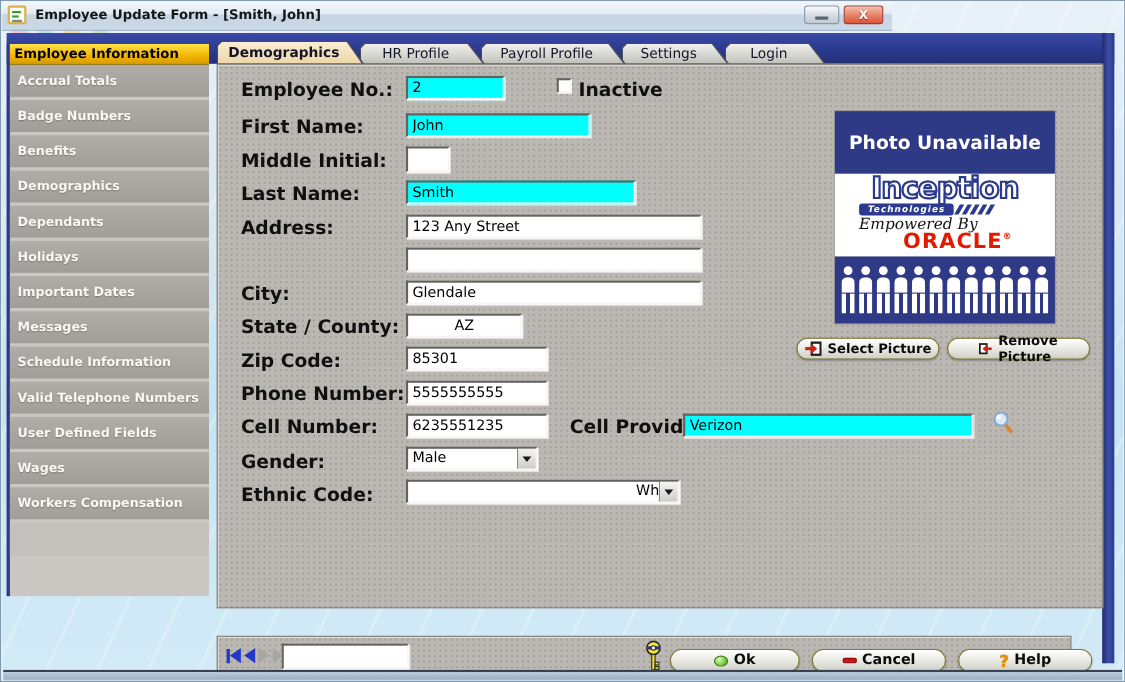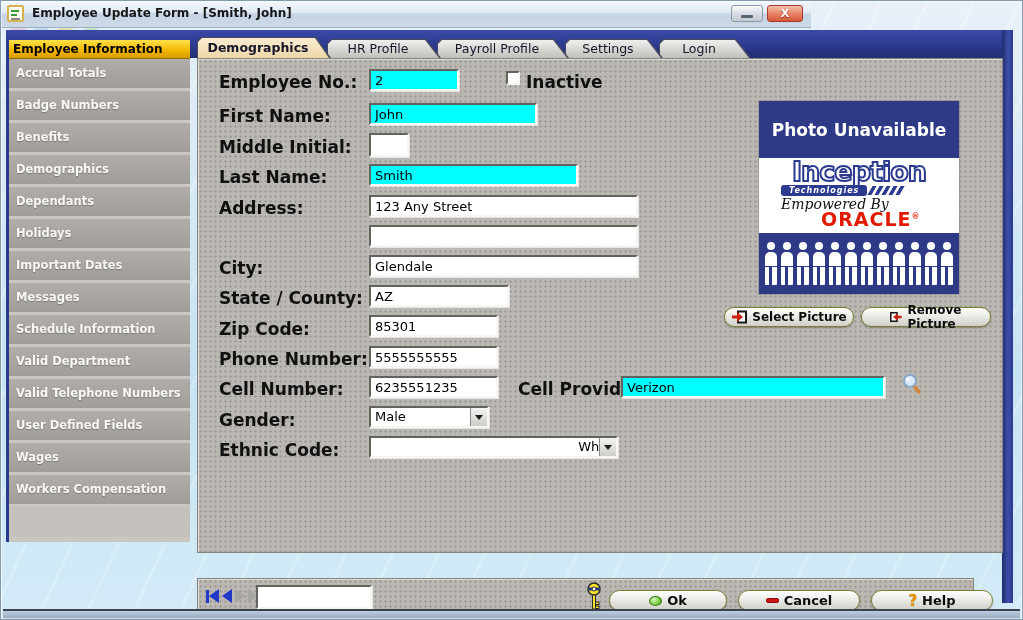--- a/index.html
+++ b/index.html
@@ -151,21 +151,20 @@
 
   <div class="side-item">Accrual Totals</div>
       <div class="side-item">Badge Numbers</div>
       <div class="side-item">Benefits</div>
       <div class="side-item">Demographics</div>
       <div class="side-item">Dependants</div>
       <div class="side-item">Holidays</div>
       <div class="side-item">Important Dates</div>
       <div class="side-item">Messages</div>
       <div class="side-item">Schedule Information</div>
-      <div class="side-item">Valid Department</div>
       <div class="side-item">Valid Telephone Numbers</div>
       <div class="side-item">User Defined Fields</div>
       <div class="side-item">Wages</div>
       <div class="side-item">Workers Compensation</div>
     </div>
   <div class="sidebar-footer"></div>
 </div>
 
 <div class="tabs">
   <div class="tab active" style="left:0;width:134px;z-index:6;">
@@ -202,21 +201,21 @@
   <input class="field cyan" style="left: 171px; top: 105px; width: 209px;" readonly="" value="Smith">
 
   <span class="flabel" style="left:21px;top:139px;">Address:</span>
   <input class="field" style="left: 171px; top: 136px; width: 269px;" readonly="" value="123 Any Street">
   <input class="field" style="left: 171px; top: 166px; width: 269px;" readonly="" value="">
 
   <span class="flabel" style="left:21px;top:199px;">City:</span>
   <input class="field" style="left: 171px; top: 196px; width: 269px;" readonly="" value="Glendale">
 
   <span class="flabel" style="left:21px;top:229px;">State / County:</span>
-  <input class="field" style="left: 171px; top: 226px; width: 140px;" readonly="" value="AZ">
+  <input class="field" style="left: 171px; top: 226px; width: 106px; text-align: center;" readonly="" value="AZ">
 
   <span class="flabel" style="left:21px;top:260px;">Zip Code:</span>
   <input class="field" style="left: 171px; top: 256px; width: 129px;" readonly="" value="85301">
 
   <span class="flabel" style="left:21px;top:290px;">Phone Number:</span>
   <input class="field" style="left: 171px; top: 287px; width: 129px;" readonly="" value="5555555555">
 
   <span class="flabel" style="left:21px;top:320px;">Cell Number:</span>
   <input class="field" style="left: 171px; top: 317px; width: 129px;" readonly="" value="6235551235">
   <span class="flabel" style="left:320px;top:320px;">Cell Provider:</span>

